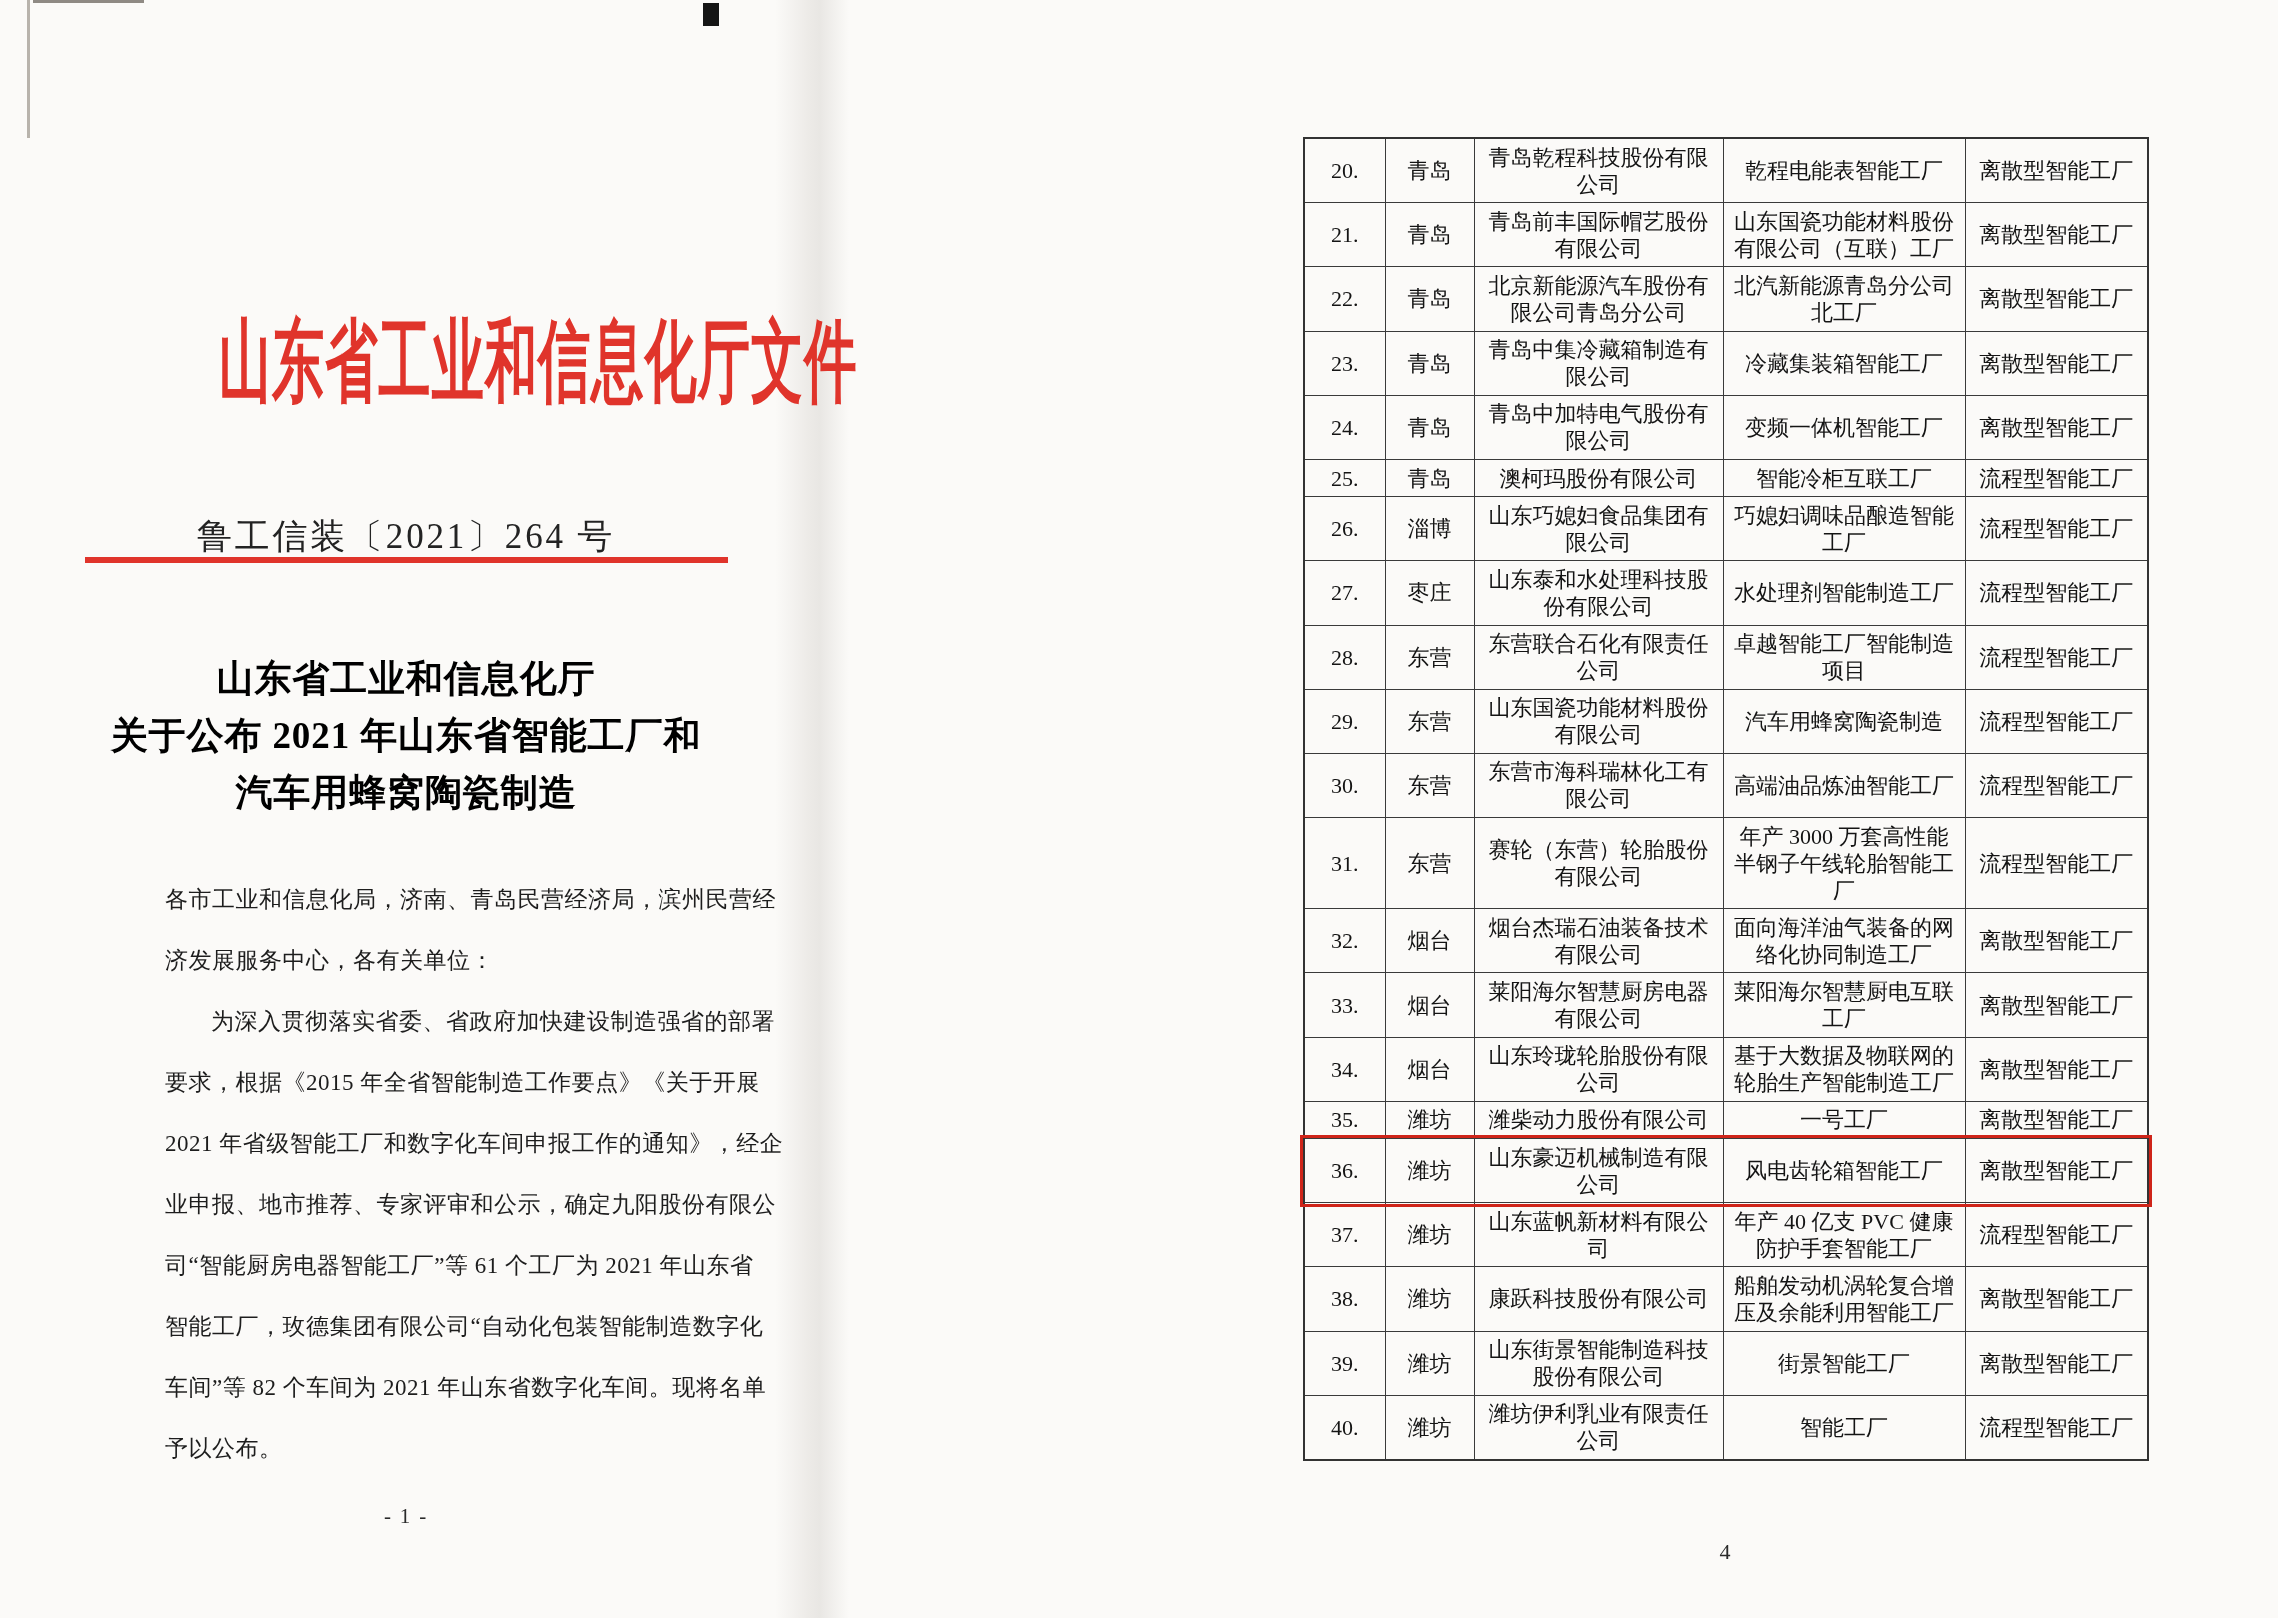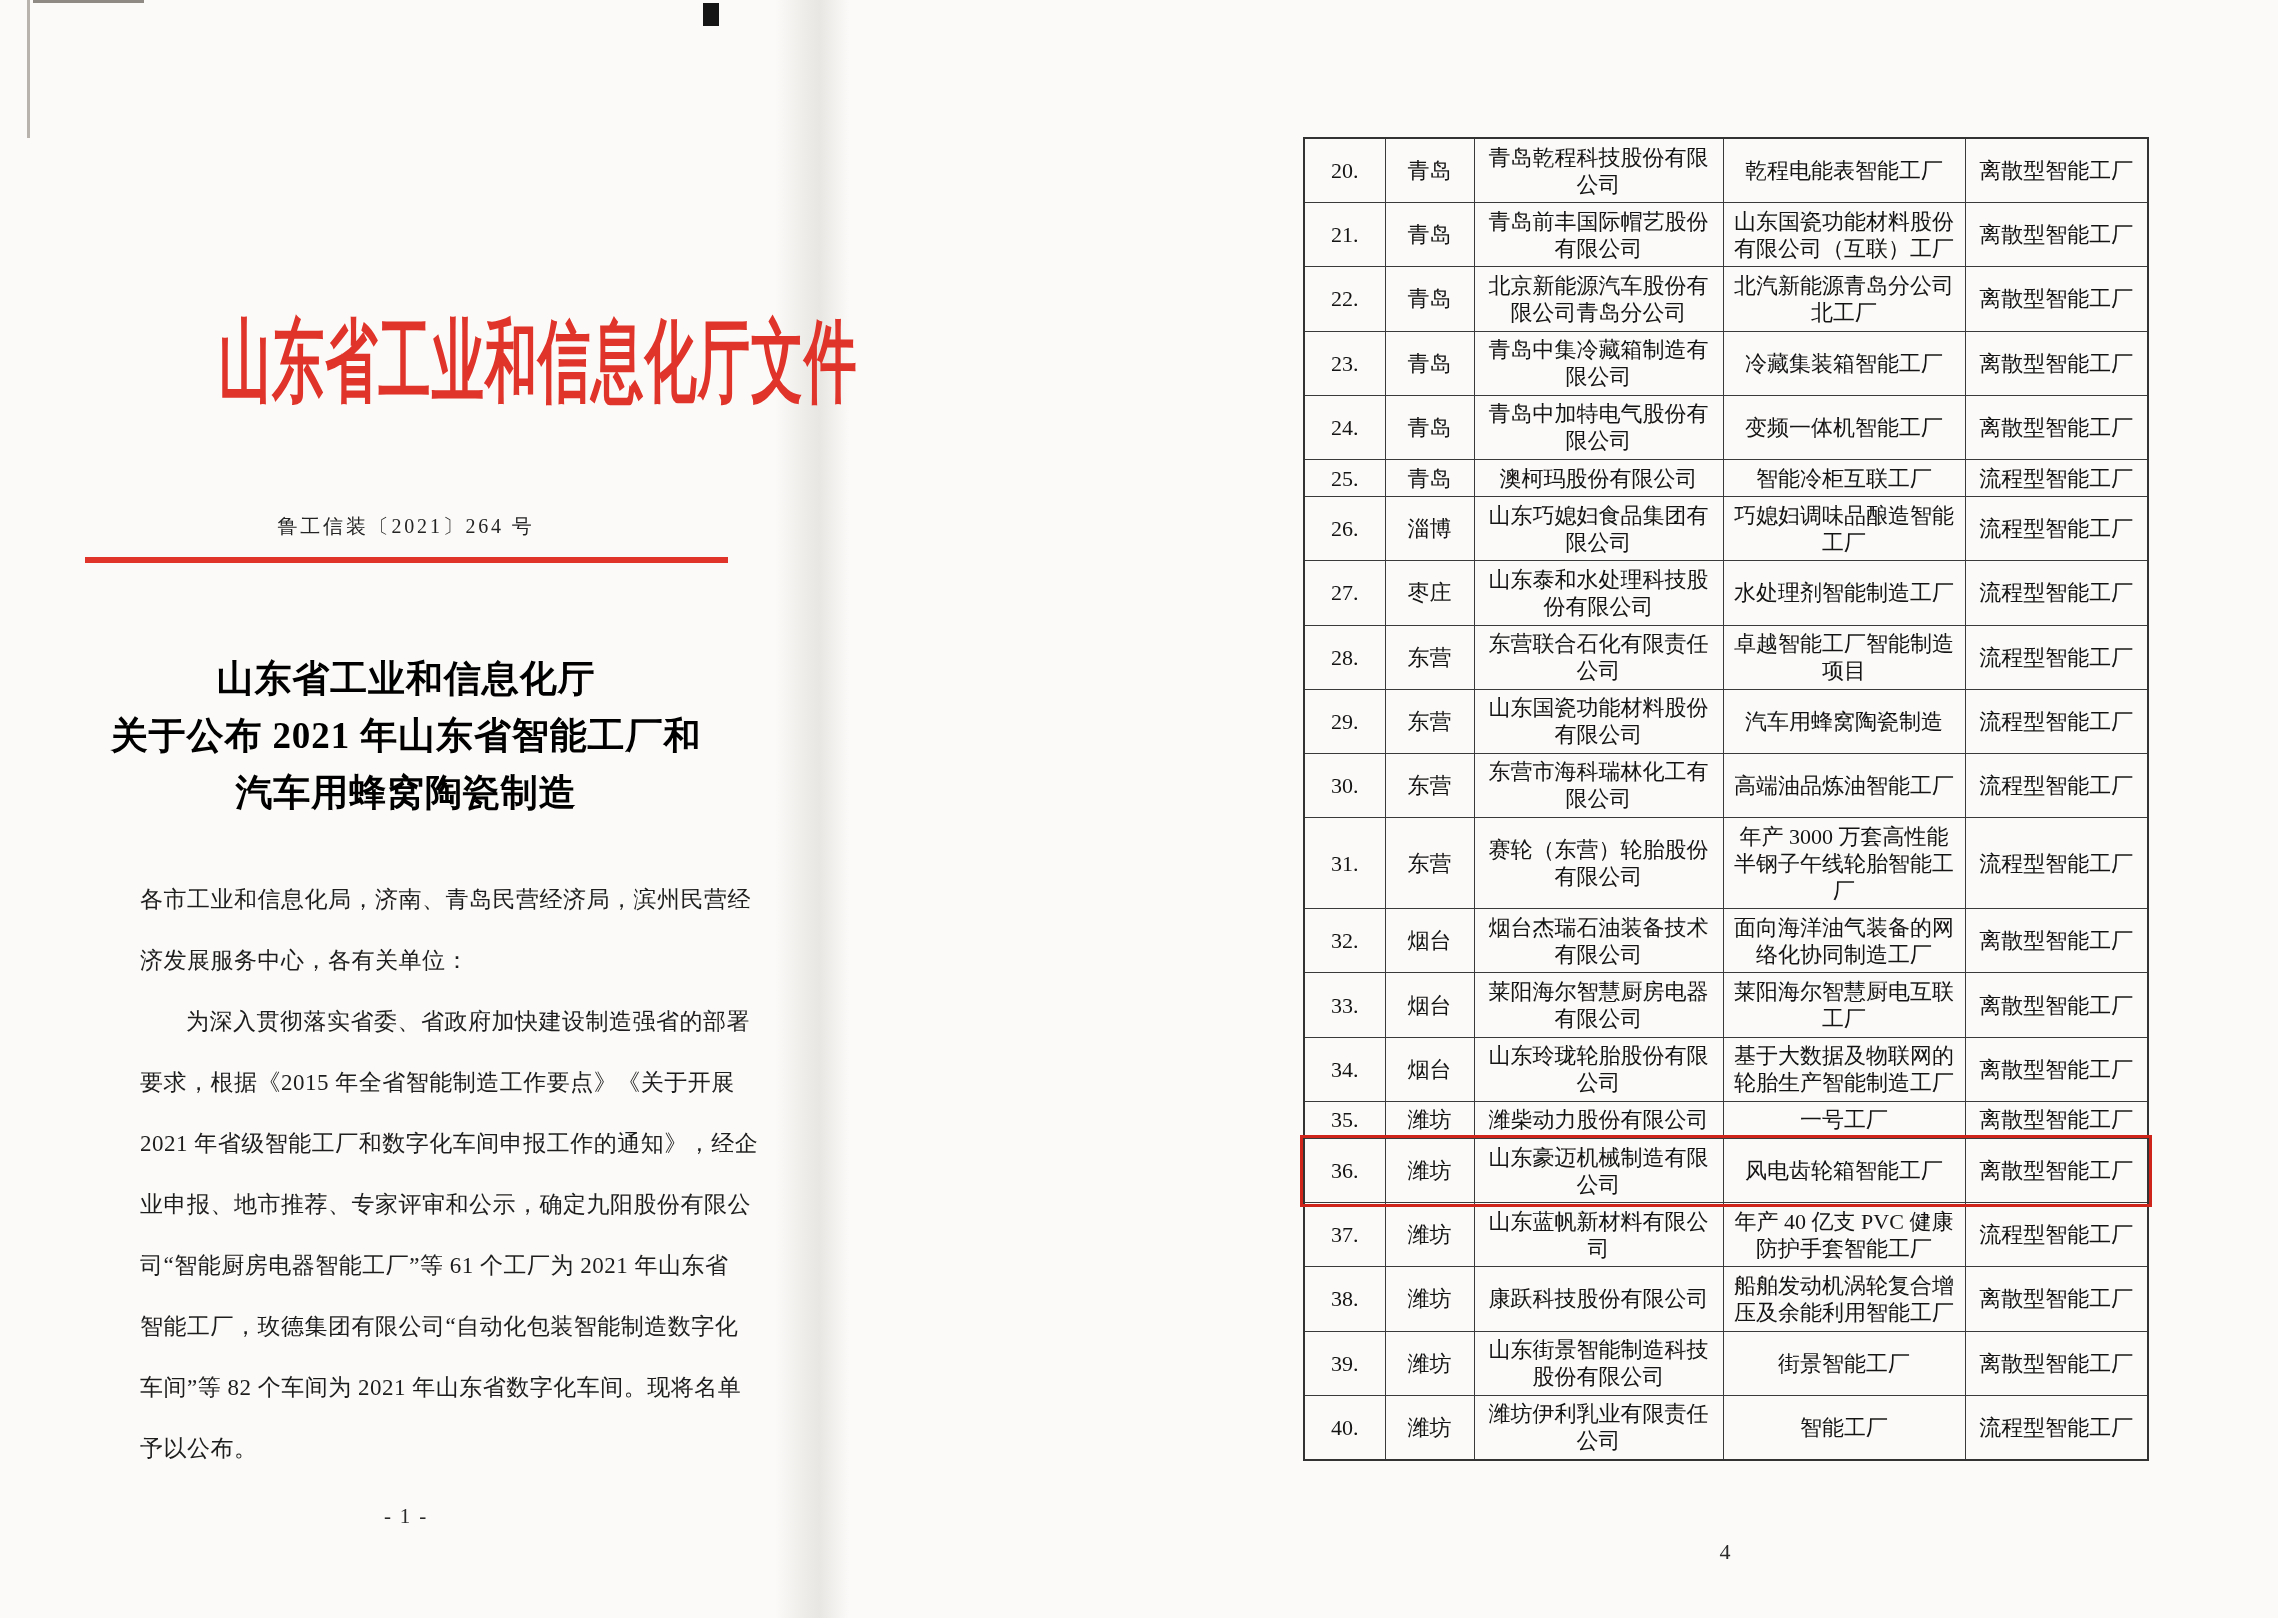--- a/index.html
+++ b/index.html
@@ -20,27 +20,27 @@
   .page-gap{position:absolute;left:775px;top:0;width:74px;height:100%;
     background:linear-gradient(90deg,rgba(0,0,0,0) 0%,rgba(210,206,200,.35) 45%,rgba(190,186,180,.3) 60%,rgba(0,0,0,0) 100%);}
 
   
   .letterhead{
     position:absolute;left:83px;top:301px;width:646px;height:102px;
     text-align:center;font-size:90px;font-weight:bold;color:var(--accent);
     transform:scaleX(.58);transform-origin:50% 50%;white-space:nowrap;letter-spacing:1.8px;
   }
   .doc-number{position:absolute;left:83px;top:513px;width:646px;text-align:center;
-    font-size:20px;color:#232323;letter-spacing:2.8px;white-space:nowrap;}
+    font-size:35px;color:#232323;letter-spacing:2.8px;white-space:nowrap;}
   .red-rule{position:absolute;left:85px;top:557px;width:643px;height:5.5px;background:var(--accent);}
   .doc-title{position:absolute;left:83px;top:650px;width:646px;text-align:center;
     font-size:37px;line-height:57px;font-weight:bold;color:#000000;letter-spacing:0.9px;}
   .doc-body{position:absolute;left:140px;top:869px;width:637px;
     font-size:23px;line-height:61px;color:#1d1d1d;letter-spacing:0.5px;}
-  .doc-body .line{white-space:nowrap;}
+  .doc-body .line{white-space:nowrap;margin-left:25px;}
   .doc-body .indent{text-indent:2em;}
   .page-num-left{position:absolute;left:83px;top:1504px;width:646px;text-align:center;
     font-size:21px;color:#2a2a2a;letter-spacing:1.8px;}
 
   
   .table-wrap{position:absolute;left:1303px;top:137px;}
   table.factory{border-collapse:collapse;width:844px;table-layout:fixed;border:2.8px solid #333;}
   table.factory td{
     border:1.7px solid var(--tborder);
     text-align:center;vertical-align:middle;

